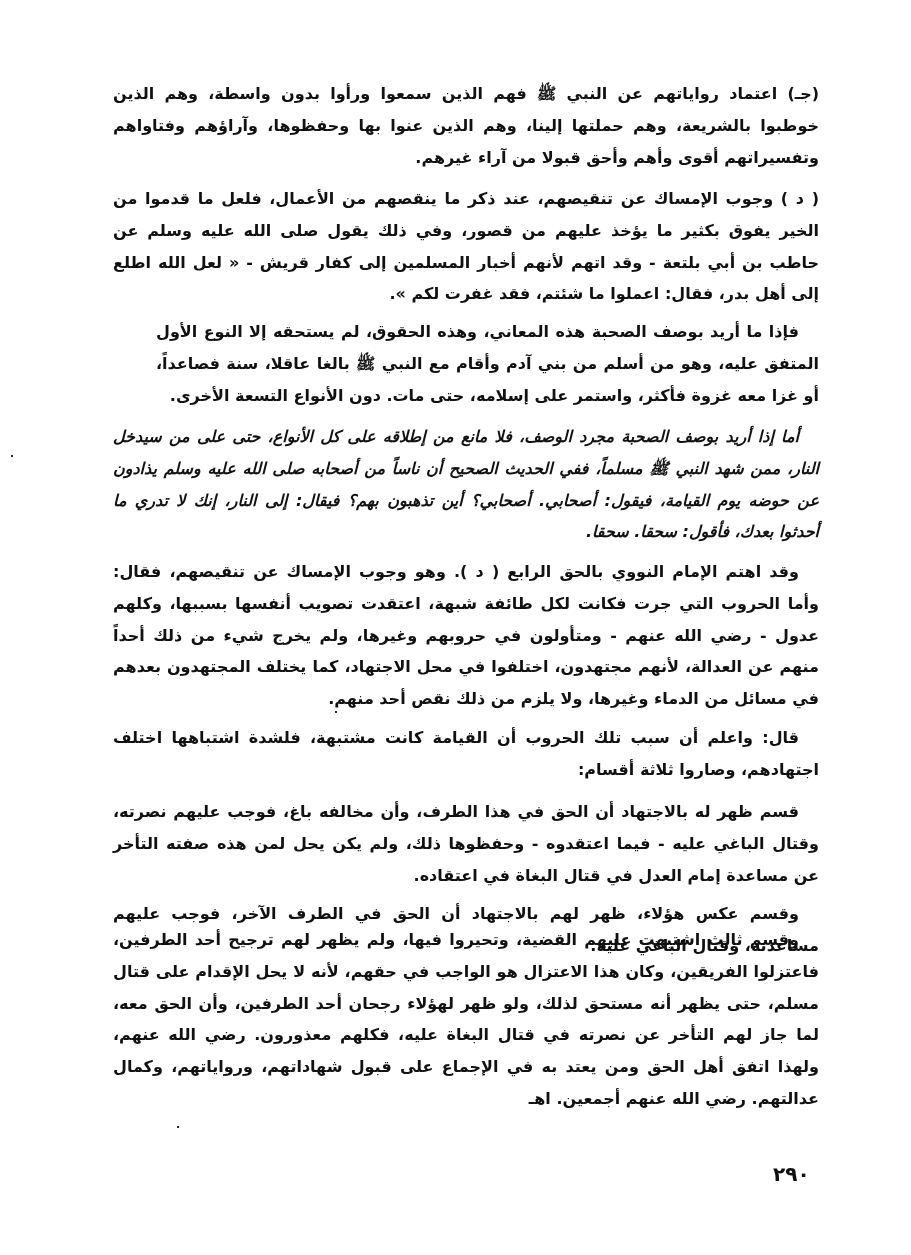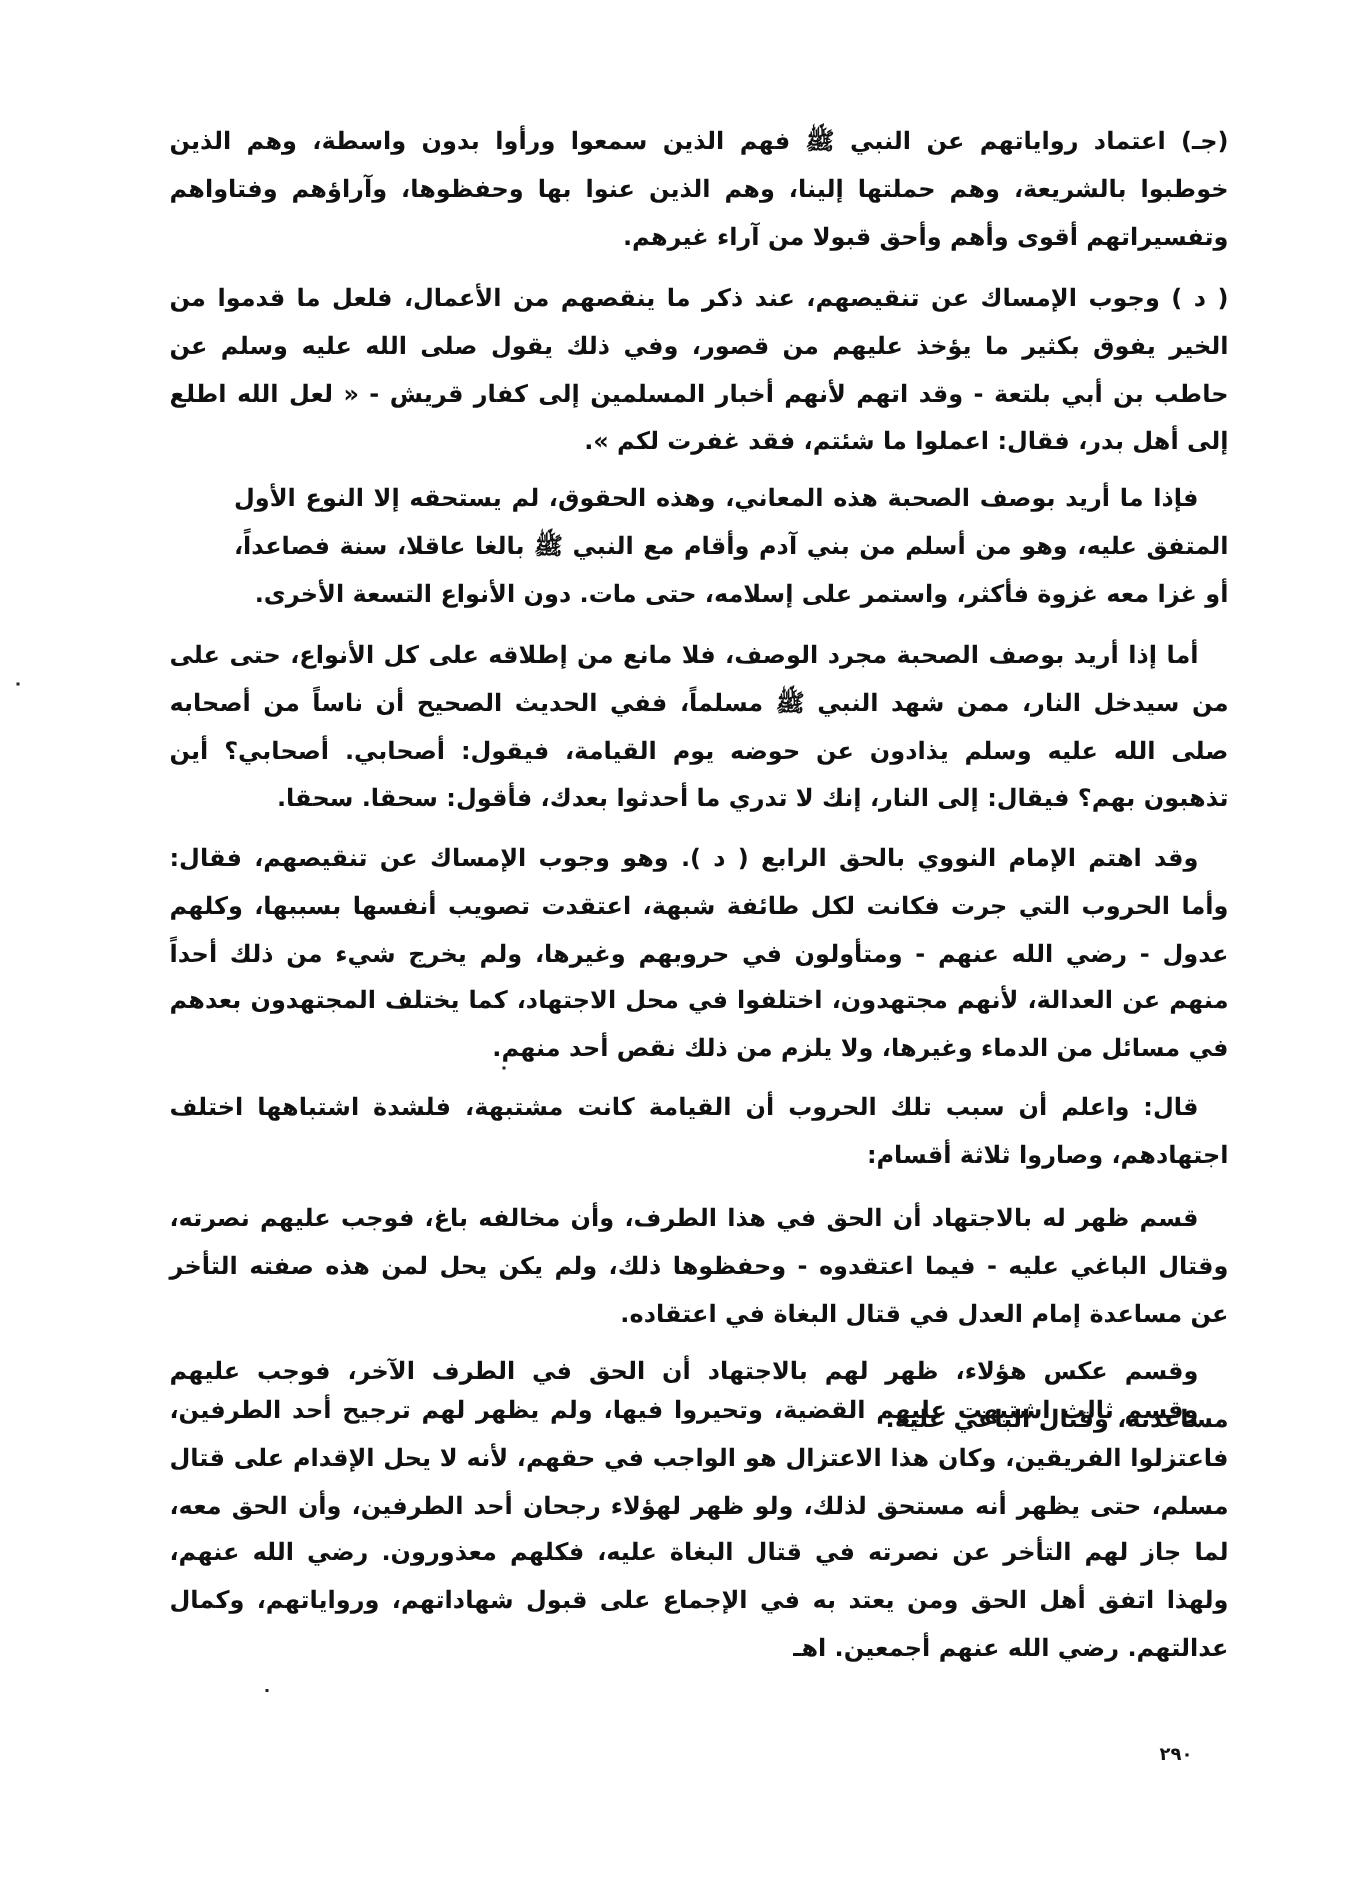--- a/index.html
+++ b/index.html
@@ -3,27 +3,27 @@
 <meta charset="utf-8">
 <style>
   html, body { margin: 0; padding: 0; background: #ffffff; }
   body { width: 911px; height: 1255px; position: relative; overflow: hidden; }
   .page { position: absolute; left: 113px; top: 78px; width: 706px; direction: rtl; color: #111; font-family: "DejaVu Sans", "Liberation Sans", sans-serif; font-weight: bold; }
   .para { font-size: 16px; line-height: 31.8px; text-align: justify; text-align-last: right; margin: 0; }
   .para.indent { text-indent: 20px; }
   #p1 { position: absolute; top: 0; }
   #p2 { position: absolute; top: 105px; }
   #p3 { position: absolute; top: 238px; margin-left: 43px; }
-  #p4 { position: absolute; top: 343px; }
+  #p4 { position: absolute; top: 343px; font-style: italic; }
   #p5 { position: absolute; top: 478px; }
   #p6 { position: absolute; top: 644px; }
   #p7 { position: absolute; top: 718px; }
   #p8 { position: absolute; top: 820px; }
   #p9 { position: absolute; top: 846px; }
-  .pagenum { position: absolute; left: 773px; top: 1162px; font-size: 12px; font-weight: bold; font-family: "DejaVu Sans", sans-serif; direction: rtl; color: #111; letter-spacing: 2px; }
+  .pagenum { position: absolute; left: 773px; top: 1162px; font-size: 20px; font-weight: bold; font-family: "DejaVu Sans", sans-serif; direction: rtl; color: #111; letter-spacing: 2px; }
   .speck { position: absolute; width: 2px; height: 2px; background: #222; }
 </style>
 </head>
 <body>
 
 <div class="page">
   <p id="p1" class="para">(جـ) اعتماد رواياتهم عن النبي ﷺ فهم الذين سمعوا ورأوا بدون واسطة، وهم الذين خوطبوا بالشريعة، وهم حملتها إلينا، وهم الذين عنوا بها وحفظوها، وآراؤهم وفتاواهم وتفسيراتهم أقوى وأهم وأحق قبولا من آراء غيرهم.</p>
   <p id="p2" class="para">( د ) وجوب الإمساك عن تنقيصهم، عند ذكر ما ينقصهم من الأعمال، فلعل ما قدموا من الخير يفوق بكثير ما يؤخذ عليهم من قصور، وفي ذلك يقول صلى الله عليه وسلم عن حاطب بن أبي بلتعة - وقد اتهم لأنهم أخبار المسلمين إلى كفار قريش - « لعل الله اطلع إلى أهل بدر، فقال: اعملوا ما شئتم، فقد غفرت لكم ».</p>
   <p id="p3" class="para indent">فإذا ما أريد بوصف الصحبة هذه المعاني، وهذه الحقوق، لم يستحقه إلا النوع الأول المتفق عليه، وهو من أسلم من بني آدم وأقام مع النبي ﷺ بالغا عاقلا، سنة فصاعداً، أو غزا معه غزوة فأكثر، واستمر على إسلامه، حتى مات. دون الأنواع التسعة الأخرى.</p>
   <p id="p4" class="para indent">أما إذا أريد بوصف الصحبة مجرد الوصف، فلا مانع من إطلاقه على كل الأنواع، حتى على من سيدخل النار، ممن شهد النبي ﷺ مسلماً، ففي الحديث الصحيح أن ناساً من أصحابه صلى الله عليه وسلم يذادون عن حوضه يوم القيامة، فيقول: أصحابي. أصحابي؟ أين تذهبون بهم؟ فيقال: إلى النار، إنك لا تدري ما أحدثوا بعدك، فأقول: سحقا. سحقا.</p>

